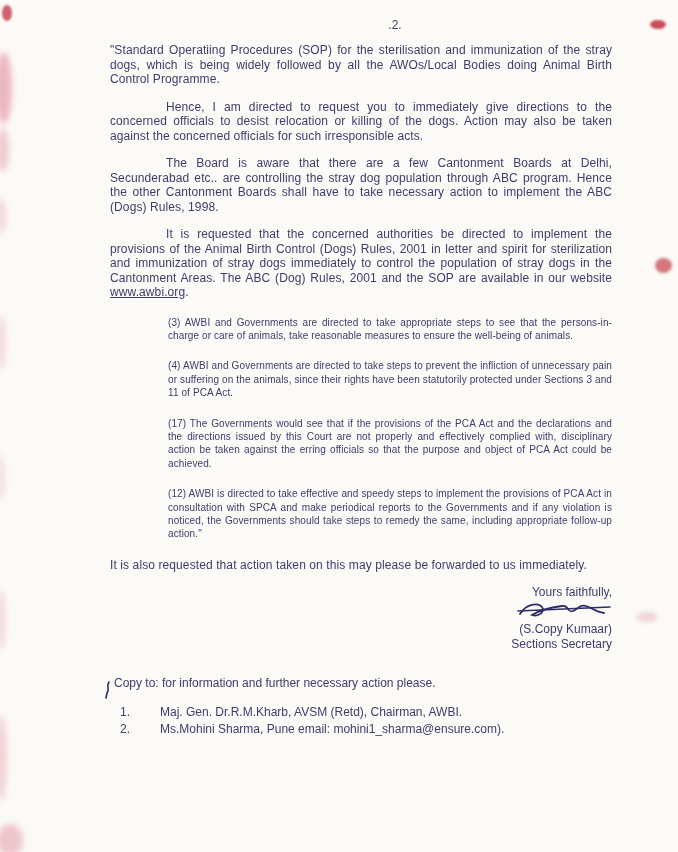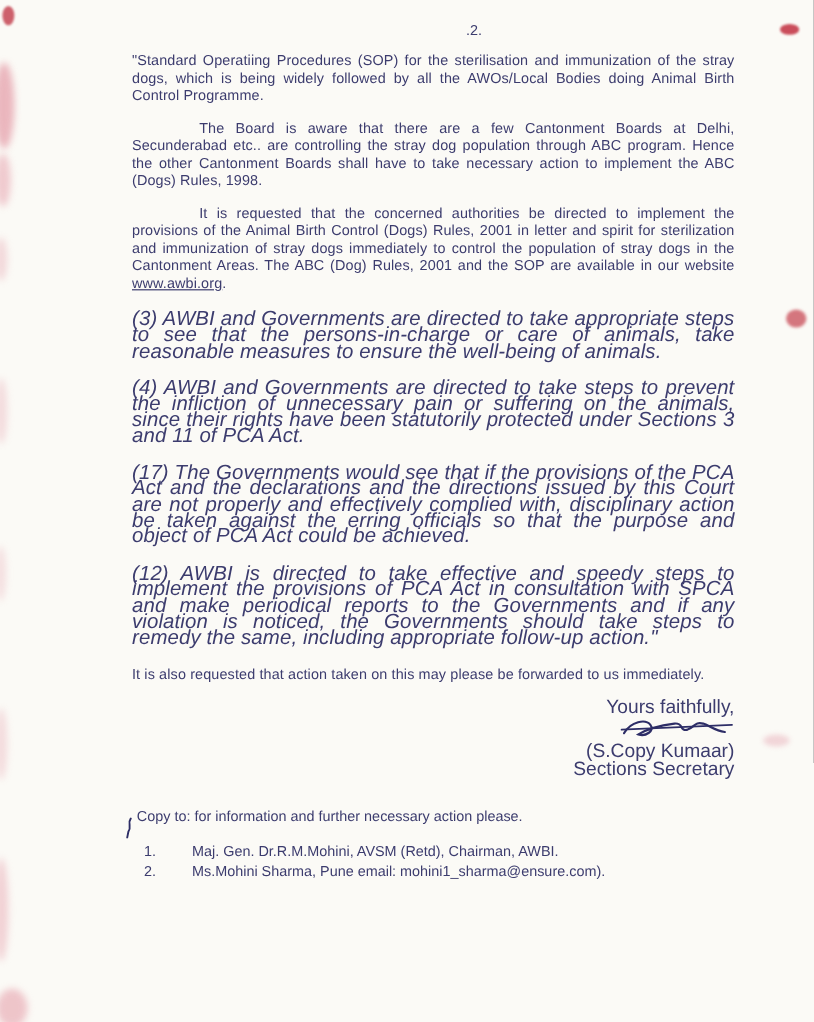--- a/index.html
+++ b/index.html
@@ -30,41 +30,41 @@
     text-align:justify;
     text-indent:56px;
     margin-bottom:13px;
     letter-spacing:.1px;
   }
   p.para.no-indent { text-indent:0; }
   p.para.indent-lg { text-indent:80px; }
 
   .quotes { margin-top:16px; }
   p.quote {
-    font-style:italic;
-    font-size:17px;
+    margin-left:58px;
+    font-size:10px;
     line-height:13.4px;
     text-align:justify;
     margin-bottom:17px;
     letter-spacing:.1px;
   }
 
   .inline-link { text-decoration:underline; cursor:pointer; }
 
   .closing-request {
     margin-top:12px;
     margin-bottom:0;
   }
 
   .sig-block {
     width:180px;
     margin-left:auto;
     margin-top:8px;
     text-align:right;
-    font-size:16px;
+    font-size:12px;
     line-height:15px;
   }
   .sig-scribble { display:block; margin:-2px 0 0 auto; }
 
   .copy-to { margin-top:24px; font-size:12px; line-height:15px; }
   .copy-heading { margin-left:4px; margin-bottom:14px; }
   .copy-item { display:flex; margin-left:10px; margin-bottom:2px; }
   .copy-item .num { width:40px; flex:0 0 40px; }
 
   .artifact {
@@ -93,20 +93,21 @@
   <div class="artifact" style="left:636px; top:612px; width:22px; height:10px; background:#e8b0ba; opacity:.5; filter:blur(2px);"></div>
 
   <svg class="pen-mark" width="10" height="18" viewBox="0 0 10 18">
     <path d="M6 1 C 3 5, 7 8, 4 12 L 3 17" stroke="#2d2d66" stroke-width="1.6" fill="none" stroke-linecap="round"></path>
   </svg>
 
   <div class="page-num">.2.</div>
 
   <p class="para no-indent">"Standard Operatiing Procedures (SOP) for the sterilisation and immunization of the stray dogs, which is being widely followed by all the AWOs/Local Bodies doing Animal Birth Control Programme.</p>
 
+  <p class="para">Hence, I am directed to request you to immediately give directions to the concerned officials to desist relocation or killing of the dogs. Action may also be taken against the concerned officials for such irresponsible acts.</p>
 
   <p class="para">The Board is aware that there are a few Cantonment Boards at Delhi, Secunderabad etc.. are controlling the stray dog population through ABC program. Hence the other Cantonment Boards shall have to take necessary action to implement the ABC (Dogs) Rules, 1998.</p>
 
   <p class="para"><span>It is requested that the concerned authorities be directed to implement the provisions of the Animal Birth Control (Dogs) Rules, 2001 in letter and spirit for sterilization and immunization of stray dogs immediately to control the population of stray dogs in the Cantonment Areas. The ABC (Dog) Rules, 2001 and the SOP are available in our website </span><span class="inline-link">www.awbi.org</span><span>.</span></p>
 
 
   <div class="quotes">
     <p class="quote">(3) AWBI and Governments are directed to take appropriate steps to see that the persons-in-charge or care of animals, take reasonable measures to ensure the well-being of animals.</p>
     <p class="quote">(4) AWBI and Governments are directed to take steps to prevent the infliction of unnecessary pain or suffering on the animals, since their rights have been statutorily protected under Sections 3 and 11 of PCA Act.</p>
     <p class="quote">(17) The Governments would see that if the provisions of the PCA Act and the declarations and the directions issued by this Court are not properly and effectively complied with, disciplinary action be taken against the erring officials so that the purpose and object of PCA Act could be achieved.</p>
@@ -122,21 +123,21 @@
       <path d="M2 13 L 94 9" fill="none" stroke="#2d2d66" stroke-width="1.5" stroke-linecap="round"></path>
     </svg>
     <div>(S.Copy Kumaar)</div>
     <div>Sections Secretary</div>
   </div>
 
   <div class="copy-to">
     <div class="copy-heading">Copy to: for information and further necessary action please.</div>
     <div class="copy-item">
       <span class="num">1.</span>
-        <span>Maj. Gen. Dr.R.M.Mohini, AVSM (Retd), Chairman, AWBI.</span>
+        <span>Maj. Gen. Dr.R.M.Kharb, AVSM (Retd), Chairman, AWBI.</span>
     </div>
     <div class="copy-item">
       <span class="num">2.</span>
         <span>Ms.Mohini Sharma, Pune email: mohini1_sharma@ensure.com).</span>
     </div>
   </div>
 
 </div>
 
 </body></html>

